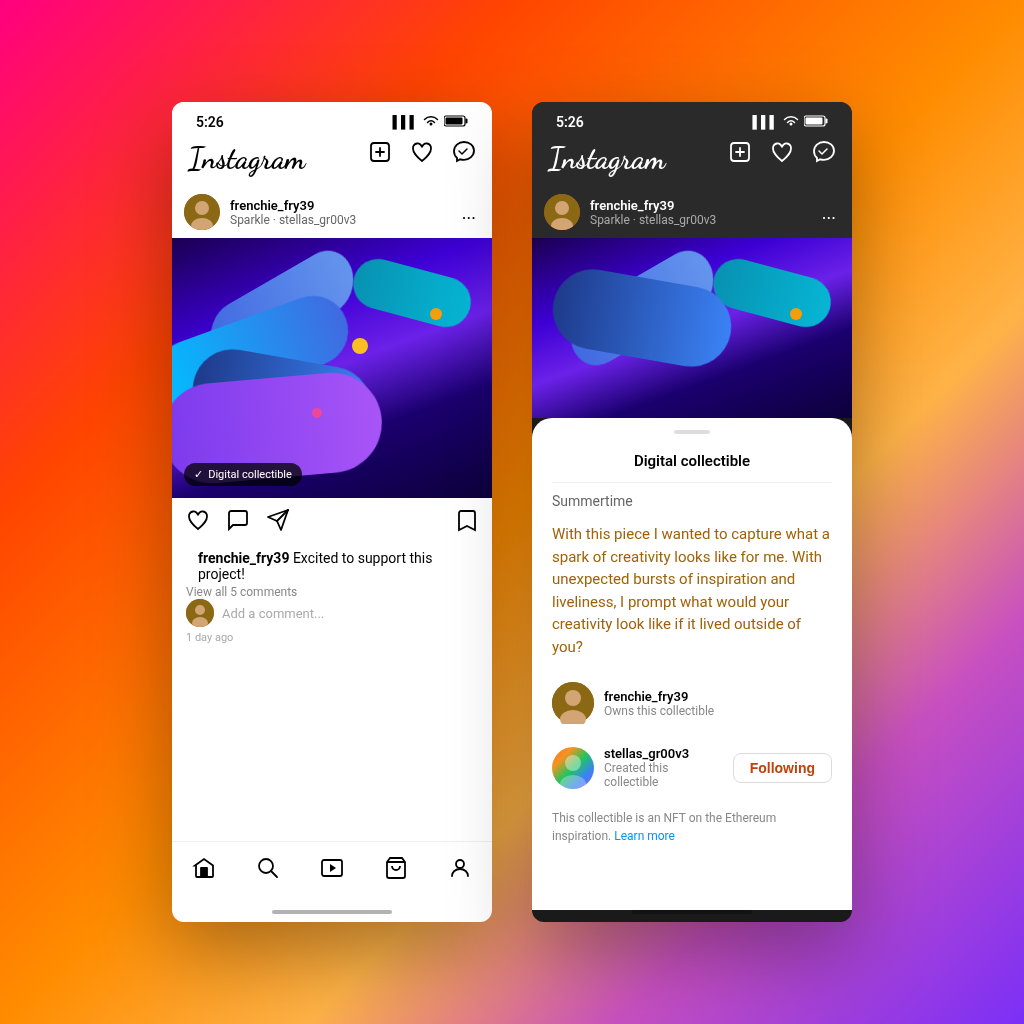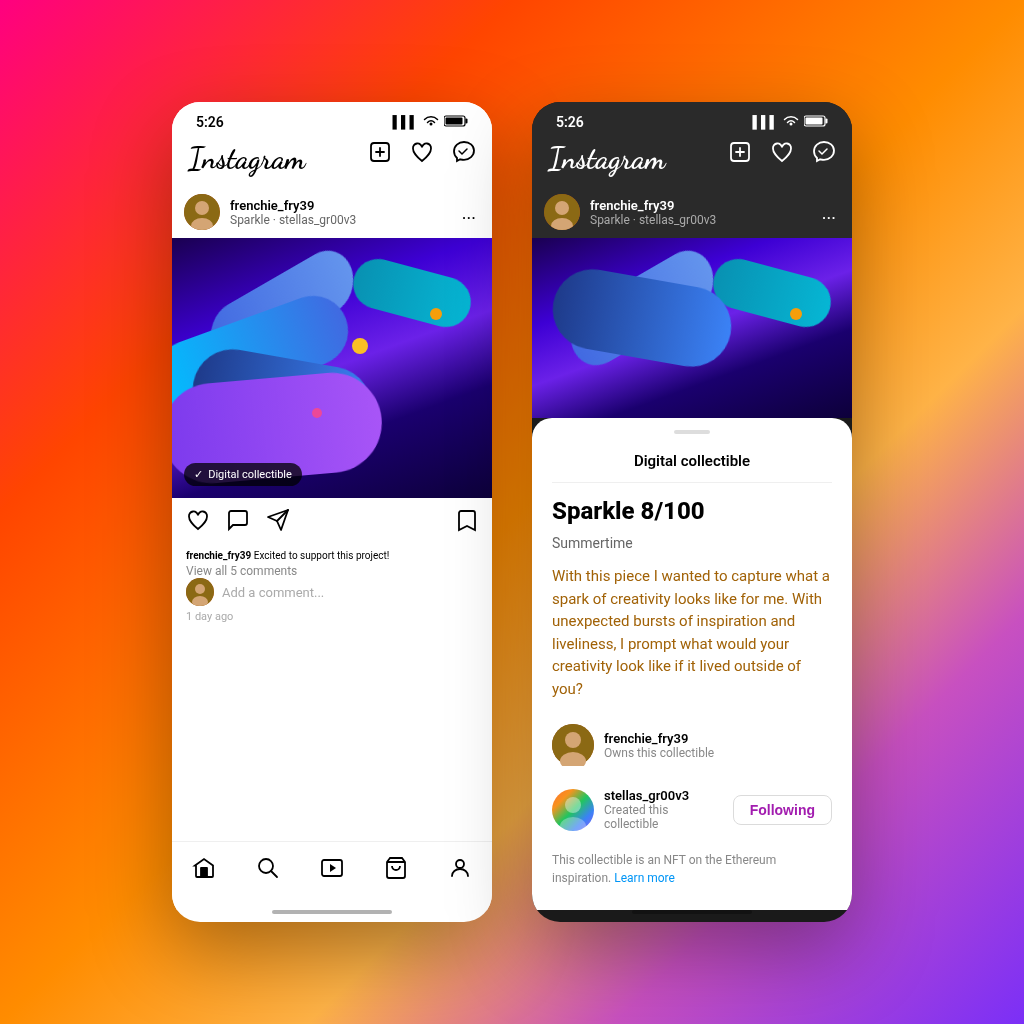--- a/index.html
+++ b/index.html
@@ -13,21 +13,21 @@
       align-items: center;
       justify-content: center;
       gap: 40px;
     }
 
     
     .phone {
       width: 320px;
       height: 820px;
       background: #fff;
-      border-radius: 28px;
+      border-radius: 12px;
       box-shadow: 0 30px 80px rgba(0,0,0,0.35);
       overflow: hidden;
       display: flex;
       flex-direction: column;
       position: relative;
     }
     .phone.dark {
       background: #1a1a1a;
     }
 
@@ -241,22 +241,23 @@
       padding: 2px 14px 4px;
       background: #fff;
     }
     .likes-text {
       font-size: 13px;
       font-weight: 600;
       color: #000;
       margin-bottom: 3px;
     }
     .caption {
-      font-size: 10px;
-      color: #000;
+      font-size: 14px;
+      color: #000;
+      margin-left: 12px;
     }
     .caption .username-bold {
       font-weight: 700;
     }
     .view-comments {
       font-size: 12px;
       color: #888;
       margin-top: 3px;
       cursor: pointer;
     }
@@ -359,21 +360,21 @@
     .collector-role {
       font-size: 12px;
       color: #888;
     }
     .following-btn {
       border: 1px solid #dbdbdb;
       border-radius: 8px;
       padding: 6px 16px;
       font-size: 14px;
       font-weight: 600;
-      color: #a21caf;
+      color: #c2410c;
       background: #fff;
       cursor: pointer;
     }
     .nft-footer {
       font-size: 12px;
       color: #888;
       line-height: 1.5;
       margin-top: 4px;
     }
     .nft-footer a {
@@ -621,21 +622,20 @@
   <div class="post-image" style="height:180px;">
     <div class="blob blob-blue1"></div>
     <div class="blob blob-teal"></div>
     <div class="blob blob-blue3"></div>
     <div class="dot-yellow2"></div>
   </div>
 
   <div class="bottom-sheet">
     <div class="sheet-handle"></div>
     <div class="sheet-title">Digital collectible</div>
-    <div class="nft-title">Sparkle 8/100</div>
     <div class="nft-subtitle">Summertime</div>
     <div class="nft-description">With this piece I wanted to capture what a spark of creativity looks like for me. With unexpected bursts of inspiration and liveliness, I prompt what would your creativity look like if it lived outside of you?</div>
 
     <div class="collector-row">
       <div class="avatar-sm" style="background:linear-gradient(135deg,#8B4513,#D2691E);">
         <svg width="42" height="42" viewBox="0 0 42 42">
             <circle cx="21" cy="21" r="21" fill="#8B6914"></circle>
             <circle cx="21" cy="16" r="8" fill="#d4a574"></circle>
             <ellipse cx="21" cy="37" rx="13" ry="9" fill="#d4a574"></ellipse>
           </svg>

